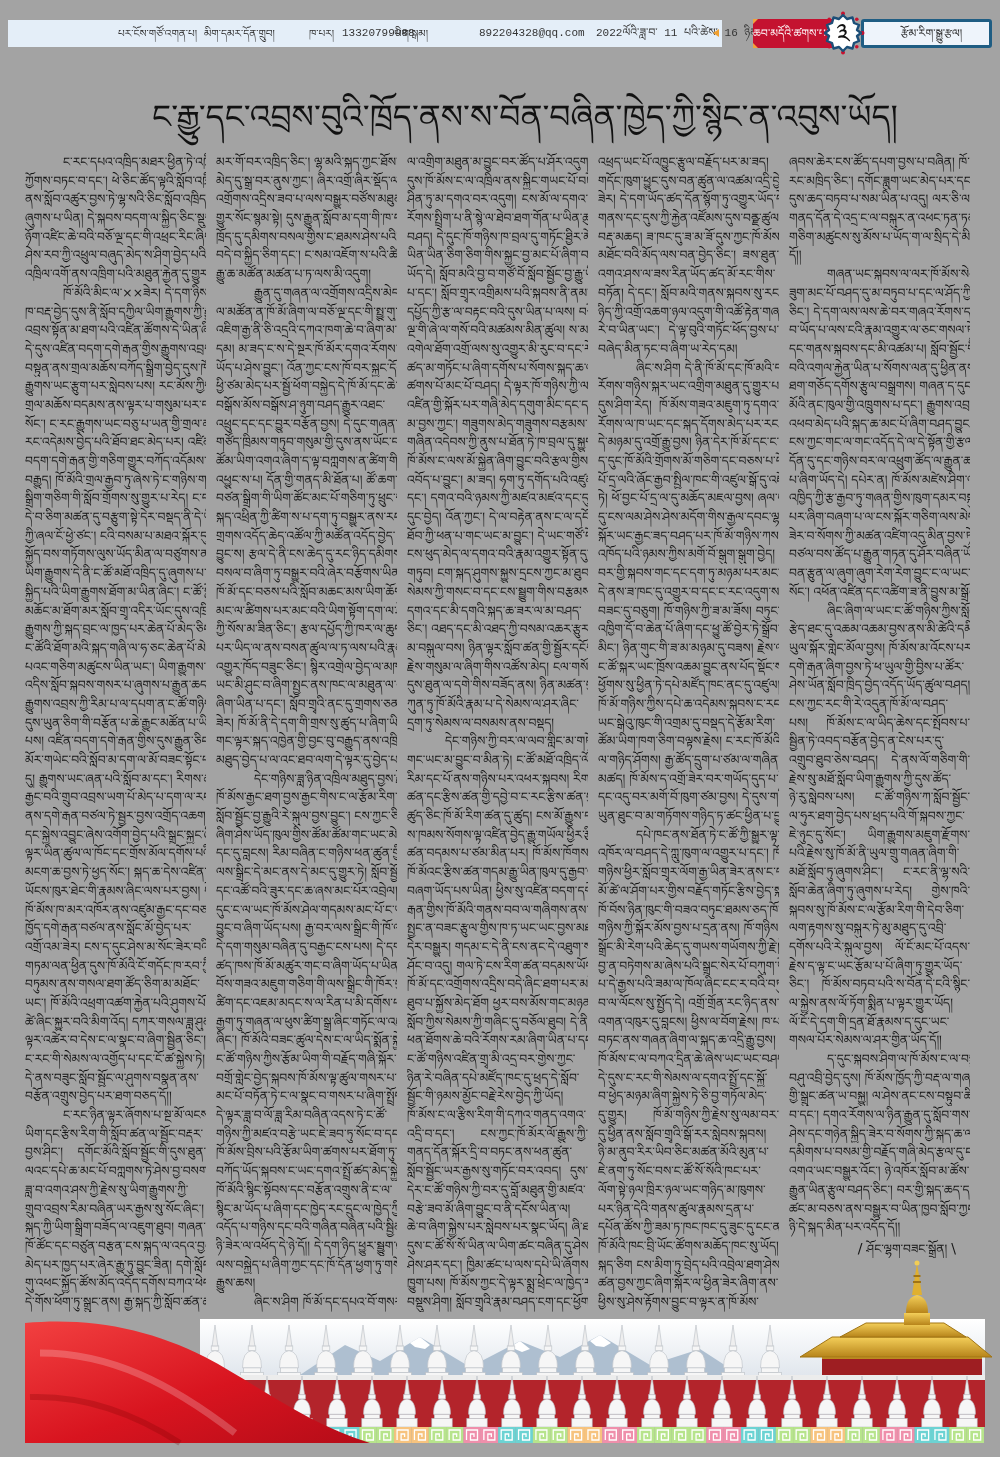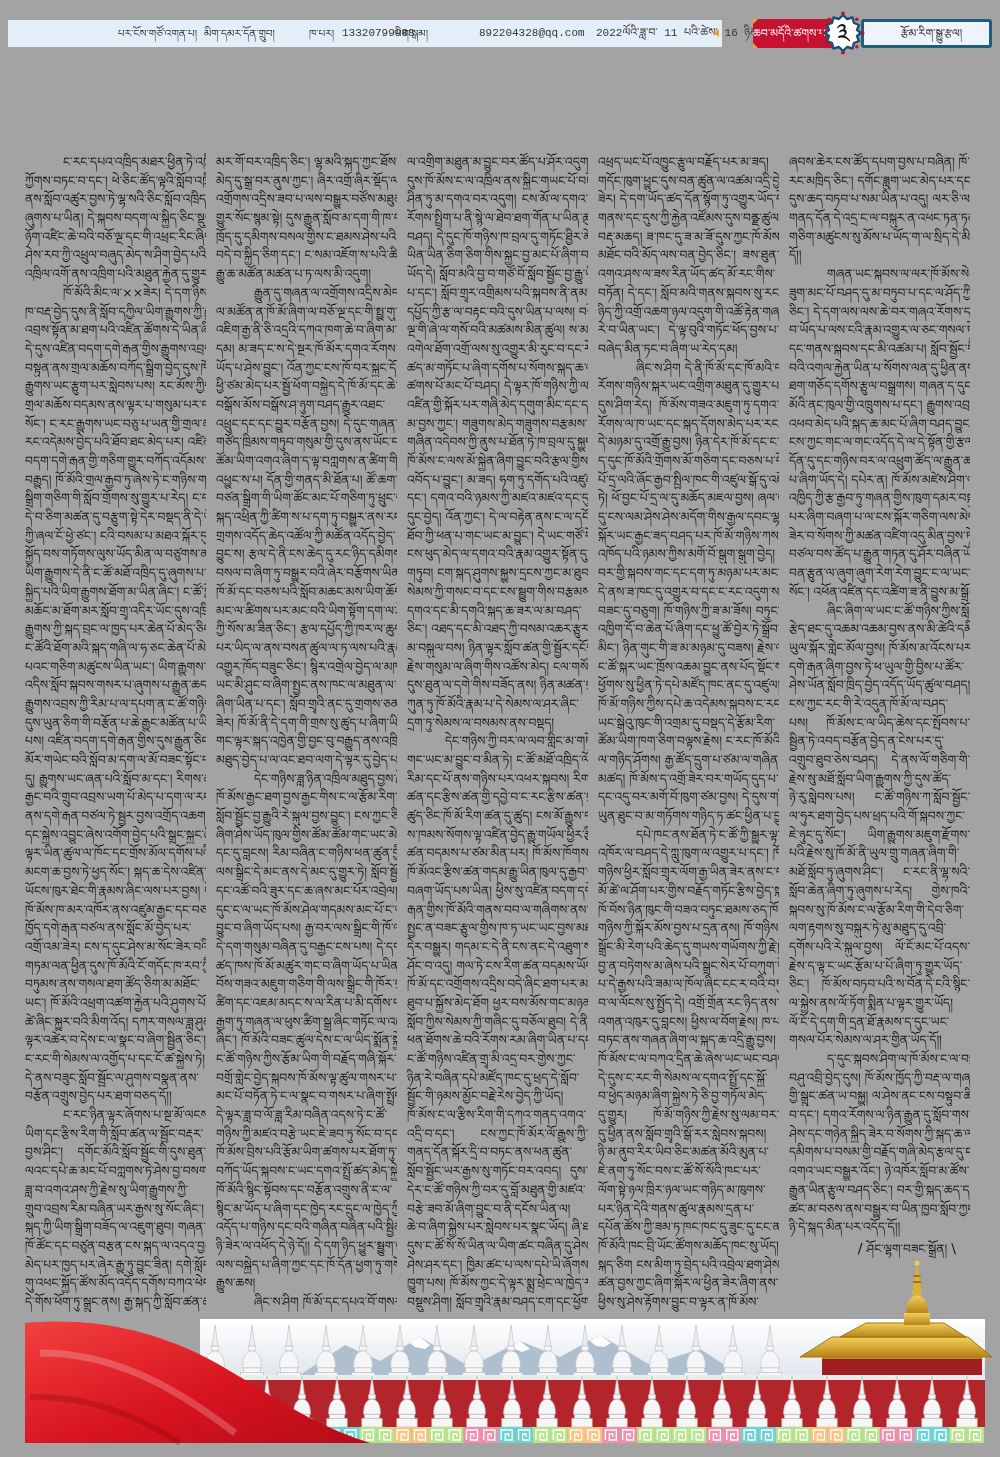--- a/index.html
+++ b/index.html
@@ -76,20 +76,23 @@
         <circle cx="8.2" cy="8.2" r="1.8"></circle>
           <circle cx="35.8" cy="8.2" r="1.8"></circle>
         <circle cx="8.2" cy="35.8" r="1.8"></circle>
           <circle cx="35.8" cy="35.8" r="1.8"></circle>
       </g>
       <path d="M22 4 L26 8 L31.5 6.5 L33 12 L38 14 L36 19 L40 22 L36 25 L38 30 L33 32 L31.5 37.5 L26 36 L22 40 L18 36 L12.5 37.5 L11 32 L6 30 L8 25 L4 22 L8 19 L6 14 L11 12 L12.5 6.5 L18 8 Z" fill="#ffffff" stroke="#1c4f78" stroke-width="2.4" stroke-linejoin="round"></path>
     </svg>
     <span class="badge-num">༣</span>
   </div>
 
+  <div class="title-wrap">
+    <h1 class="title">ང་རྒྱུ་དང་འབྲས་བུའི་ཁྲོད་ནས་ས་བོན་བཞིན་ཁྱེད་ཀྱི་སྙིང་ན་འབུས་ཡོད།</h1>
+  </div>
 
   <div id="article-body">
       <div class="col">
         <div class="para">
           <div class="line indent">ང་རང་དཔའ་འཁྲིད་མཐར་ཕྱིན་ཏེ་འཁྲིད་</div>
           <div class="line">ཀྱོགས་བཏང་བ་དང་། ཕེ་ཅིང་ཚོད་ལྟའི་སློབ་འཁྲིད་</div>
           <div class="line">ནས་སློབ་འཚུར་བྱས་ཏེ་ལྷ་སའི་ཅིང་སློབ་འཁྲིད་དུ་</div>
           <div class="line">ཞུགས་པ་ཡིན། དེ་སྐབས་བདག་ལ་སྐྱིད་ཅིང་སྡུག་ལ།</div>
           <div class="line">ཉོག་འཛིང་ཆེ་བའི་བཅོ་ལྔ་དང་གི་འཕྲང་རིང་ཞིག་ལ་</div>
           <div class="line">ཤེས་རབ་ཀྱི་འཕྲུལ་བཞུད་མེད་ས་ཤིག་བྱེད་པའི་རྐྱེན་</div>

